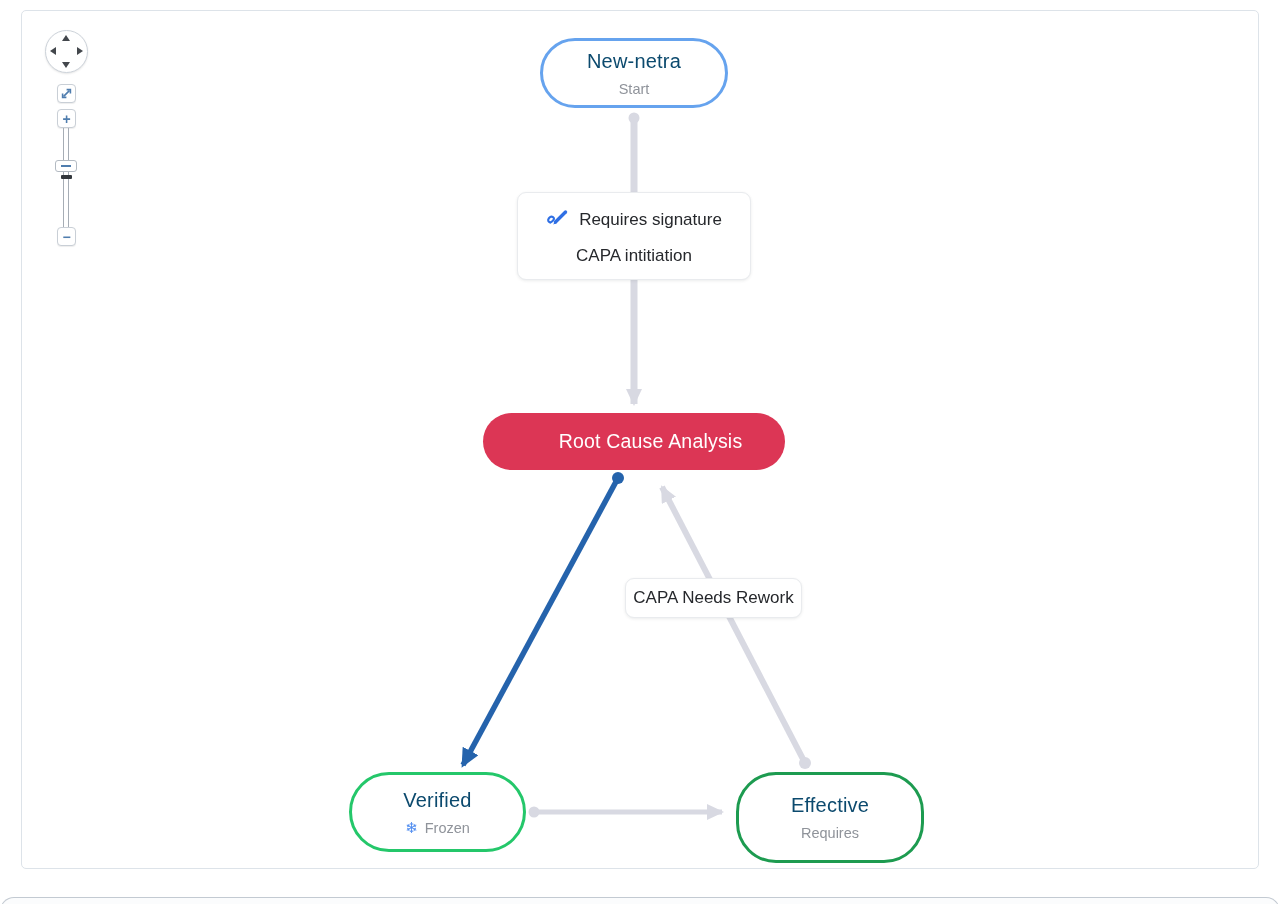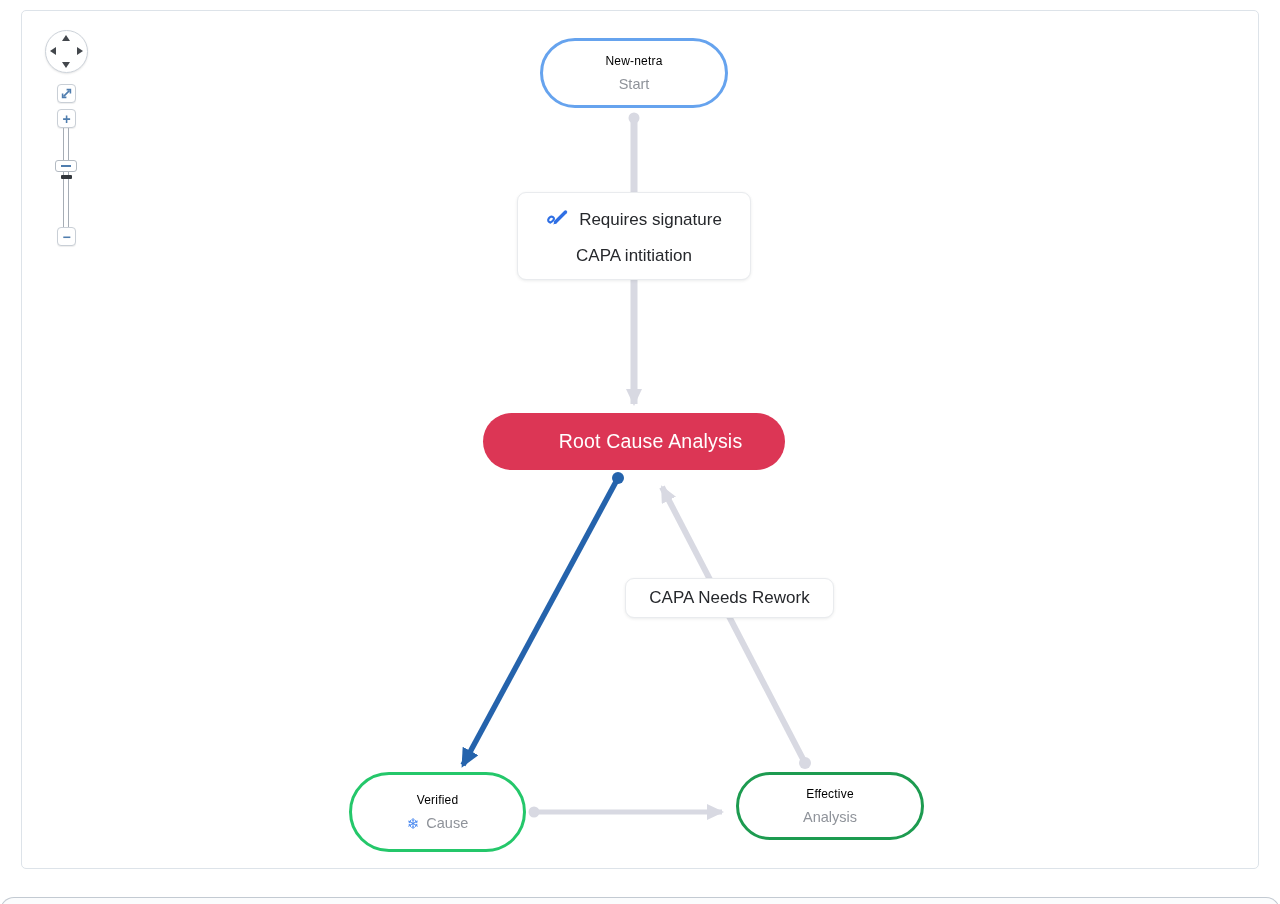--- a/index.html
+++ b/index.html
@@ -18,54 +18,54 @@
   }
 
   
   svg.edge-layer { position:absolute; left:0; top:0; }
 
   
   .node {
     position:absolute; background:#ffffff; display:flex; flex-direction:column;
     align-items:center; justify-content:center; text-align:center;
   }
-  .node .title { font-size:12px; color:#000000; letter-spacing:.2px; }
+  .node .title { font-size:20px; color:#0c4a6e; letter-spacing:.2px; }
   .node .subtitle { font-size:14.5px; color:#8f939a; margin-top:8px;
                     display:flex; align-items:center; gap:7px; }
   .node-start {
     left:540px; top:38px; width:188px; height:70px;
     border:3px solid #66a3ee; border-radius:35px;
   }
   .node-active {
     left:483px; top:413px; width:302px; height:57px;
     background:#dc3655; border-radius:29px;
   }
   .node-active .title { color:#ffffff; font-size:19.5px; font-weight:500;margin-left:33px; }
   .node-verified {
     left:349px; top:772px; width:177px; height:80px;
     border:3.5px solid #24c76a; border-radius:40px;
   }
   .node-effective {
-    left:736px; top:772px; width:188px; height:68px;
+    left:736px; top:772px; width:188px; height:91px;
     border:3.5px solid #1d9b50; border-radius:40px;
   }
   .snowflake { color:#4d8bf0; font-size:15px; line-height:1; }
 
   
   .edge-label-box {
     position:absolute; background:#ffffff; border:1px solid #e9ebee; border-radius:9px;
     box-shadow:0 1px 3px rgba(60,64,67,.10); color:#26282c; font-size:17px;
   }
   .box-signature {
     left:517px; top:192px; width:234px; height:88px;
     display:flex; flex-direction:column; justify-content:space-evenly; align-items:center;
   }
   .box-signature .row { display:flex; align-items:center; gap:9px; }
   .box-rework {
-    left:625px; top:578px; width:209px; height:40px;
+    left:625px; top:578px; width:177px; height:40px;
     display:flex; align-items:center; justify-content:center;
   }
 
   
   .pan-circle {
     position:absolute; left:45px; top:30px; width:43px; height:43px;
     border:1.5px solid #cdd3da; border-radius:50%; background:#ffffff;
     box-shadow:0 1px 2px rgba(0,0,0,.10);
   }
   .tri { position:absolute; width:0; height:0; }
@@ -158,27 +158,27 @@
 </div>
 
 <div class="node node-active">
   <div class="title">Root Cause Analysis</div>
 </div>
 
 <div class="node node-verified">
   <div class="title">Verified</div>
   <div class="subtitle">
     <span class="snowflake">❄</span>
-    <span>Cause</span>
+    <span>Frozen</span>
   </div>
 </div>
 
 <div class="node node-effective">
   <div class="title">Effective</div>
-  <div class="subtitle">Analysis</div>
+  <div class="subtitle">Requires</div>
 </div>
 
 <div class="pan-circle">
   <div class="tri tri-up"></div>
   <div class="tri tri-down"></div>
   <div class="tri tri-left"></div>
   <div class="tri tri-right"></div>
 </div>
 
 <div class="ctl-btn btn-expand">

